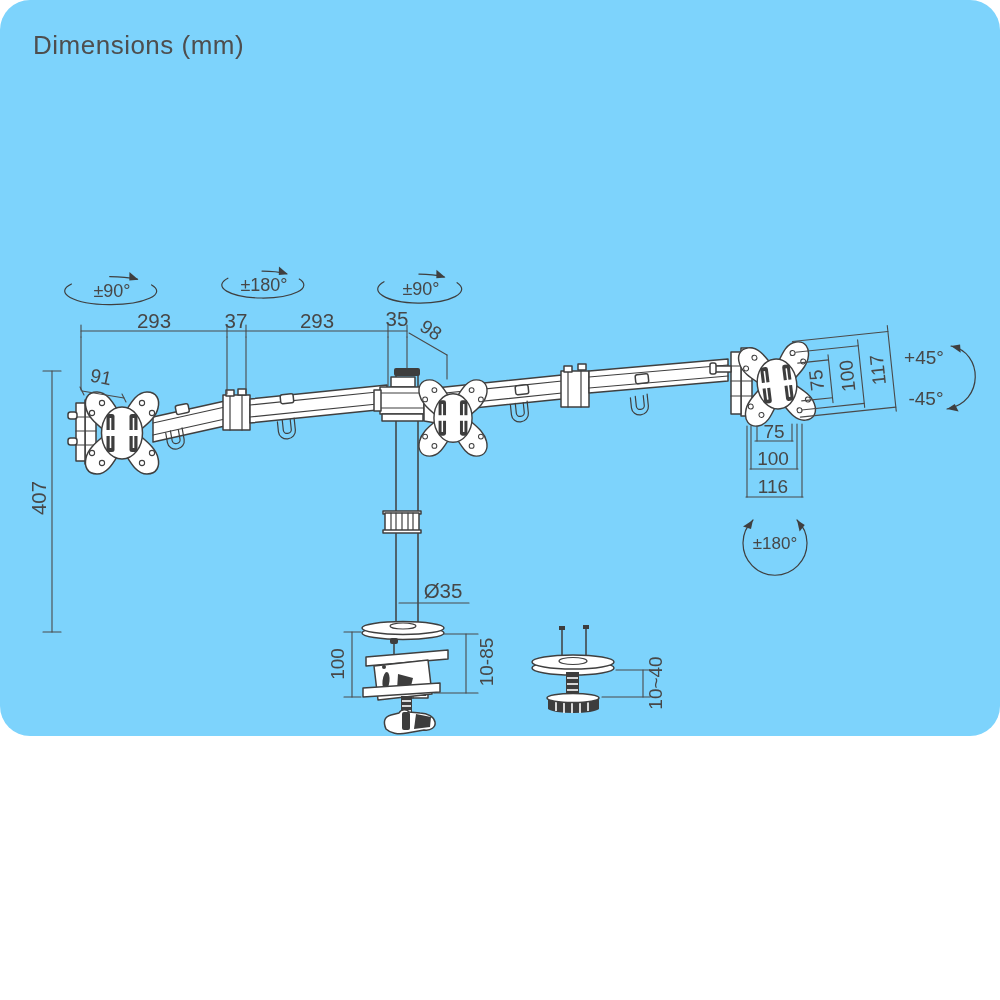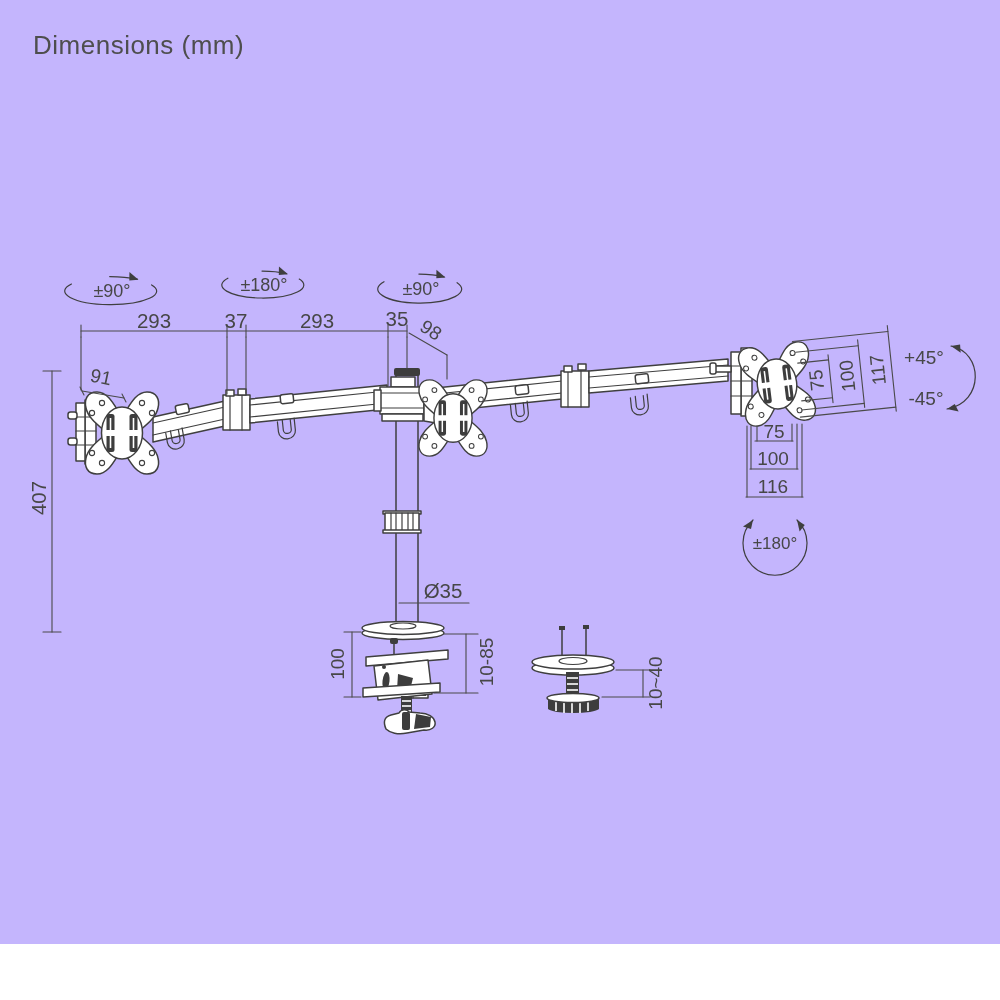--- a/index.html
+++ b/index.html
@@ -1,17 +1,17 @@
 <!DOCTYPE html>
 <html><head>
 <meta charset="utf-8">
 <style>
   html,body{margin:0;padding:0;background:#fff;}
-  #stage{position:relative;width:1000px;height:944px;background:#c4b5fd;overflow:hidden;
-         font-family:"Liberation Sans",sans-serif;}
+  #stage{position:relative;width:1000px;height:736px;background:#7dd3fc;overflow:hidden;
+         font-family:"Liberation Sans",sans-serif;border-radius:30px;}
   #title{position:absolute;left:33px;top:30px;font-size:26px;letter-spacing:.5px;color:#4e4e4e;}
   svg{position:absolute;left:0;top:0;}
   
   .o  {fill:none;stroke:#3f3f3f;stroke-width:1.5;stroke-linecap:round;stroke-linejoin:round;}
   .o2 {fill:none;stroke:#3f3f3f;stroke-width:1.2;stroke-linecap:round;stroke-linejoin:round;}
   .w  {fill:#ffffff;stroke:#3f3f3f;stroke-width:1.5;stroke-linejoin:round;}
   .h  {fill:#ffffff;stroke:#3f3f3f;stroke-width:1.1;}
   .dm {fill:none;stroke:#4a4a4a;stroke-width:1.1;stroke-linecap:round;}
   .f  {fill:#3d3d3d;stroke:none;}
   .wl {stroke:#ffffff;stroke-width:1.6;fill:none;}

